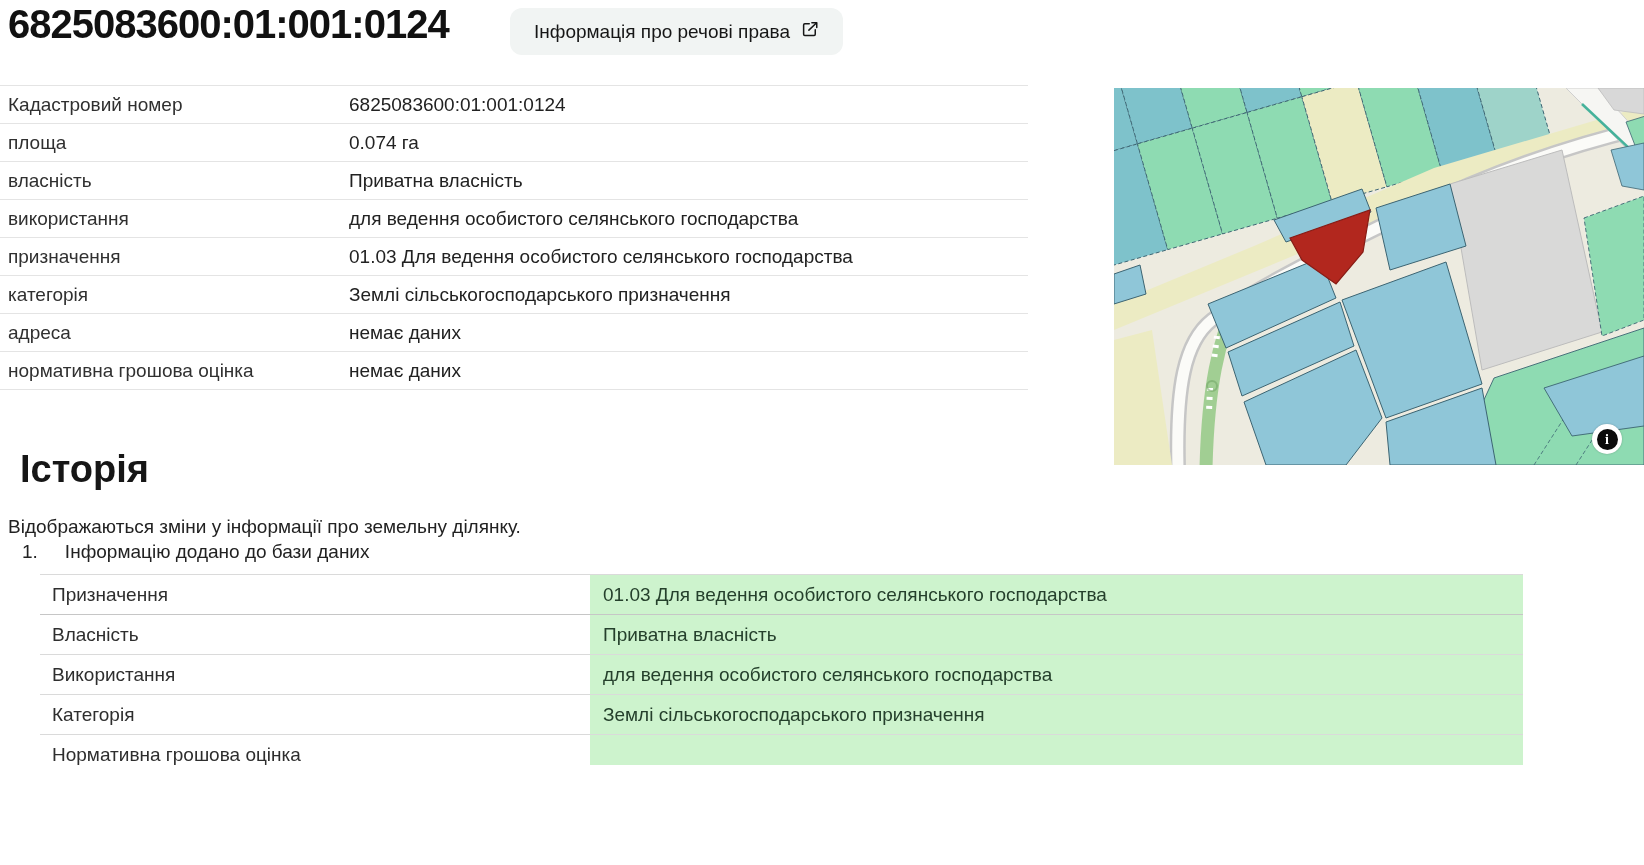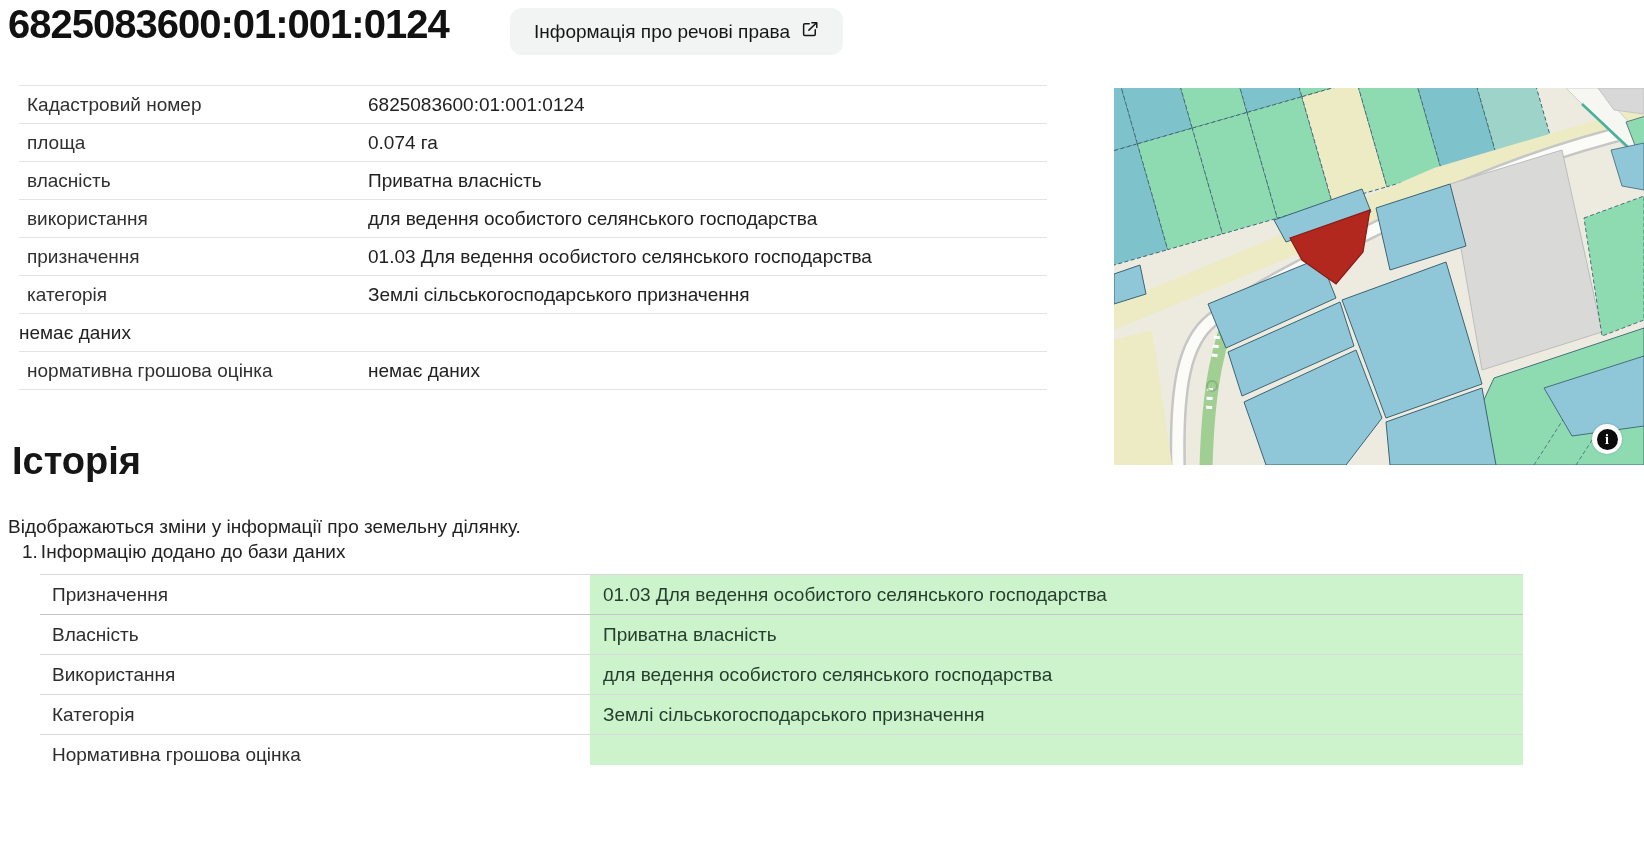--- a/index.html
+++ b/index.html
@@ -18,21 +18,21 @@
   .rights-btn {
     position:absolute; left:510px; top:8px; height:47px;
     display:flex; align-items:center; gap:11px; padding:0 24px;
     background:#f1f4f3; border:none; border-radius:12px;
     font-size:19px; font-family:inherit; color:#161616; cursor:pointer;
     white-space:nowrap;
   }
   .rights-btn svg { width:18px; height:18px; flex:0 0 auto; }
 
   
-  .info-table { position:absolute; left:19px; top:85px; width:1028px; }
+  .info-table { position:absolute; left:0; top:85px; width:1028px; }
   .info-row {
     display:flex; align-items:center; height:37px;
     border-top:1px solid #e4e4e4; font-size:19px;
   }
   .info-row:last-child { border-bottom:1px solid #e4e4e4; }
   .info-label { width:349px; flex:0 0 349px; padding-left:8px; box-sizing:border-box; color:#303030; }
   .info-value { color:#222; white-space:nowrap; }
 
   
   .map-wrap { position:absolute; left:1114px; top:88px; width:530px; height:377px; background:#edebe0; }
@@ -44,27 +44,27 @@
     box-shadow:0 0 2px rgba(0,0,0,.25);
   }
   .map-info-inner {
     width:21px; height:21px; border-radius:50%; background:#0b0b0b; color:#fff;
     font-weight:700; font-size:14px; line-height:21px; text-align:center;
     font-family:"Liberation Serif", serif;
   }
 
   
   .history-heading {
-    position:absolute; left:8px; top:436px; margin:4px;
+    position:absolute; left:8px; top:436px; margin:12px;
     font-size:38px; font-weight:600; color:#161616;
   }
   .history-desc { position:absolute; left:8px; top:516px; margin:0; font-size:19px; color:#222; }
   .history-entry-title { position:absolute; left:22px; top:541px; font-size:19px; color:#222; display:flex; }
   .entry-num { flex:0 0 auto; }
-  .entry-text { margin-left:3px; }
+  .entry-text { margin-left:27px; }
 
   .history-table { position:absolute; left:40px; top:574px; width:1483px; font-size:19px; }
   .h-header { display:flex; align-items:flex-end; height:52px; padding-bottom:9px; box-sizing:border-box; }
   .h-row { display:flex; height:39px; border-top:1px solid #dadada; }
   .h-row:nth-child(2) { border-top-color:#c6c6c6; }
   .h-row:last-child { border-bottom:1px solid #dadada; }
   .h-label {
     width:550px; flex:0 0 550px; display:flex; align-items:center;
     padding-left:12px; box-sizing:border-box; color:#2e2e2e;
   }
@@ -108,20 +108,21 @@
     </div>
     <div class="info-row">
       <span class="info-label">призначення</span>
       <span class="info-value">01.03 Для ведення особистого селянського господарства</span>
     </div>
     <div class="info-row">
       <span class="info-label">категорія</span>
       <span class="info-value">Землі сільськогосподарського призначення</span>
     </div>
     <div class="info-row">
+      <span class="info-label">адреса</span>
       <span class="info-value">немає даних</span>
     </div>
     <div class="info-row">
       <span class="info-label">нормативна грошова оцінка</span>
       <span class="info-value">немає даних</span>
     </div>
   </div>
 
   <div class="map-wrap">
     <svg viewBox="0 0 530 377" preserveAspectRatio="none">

